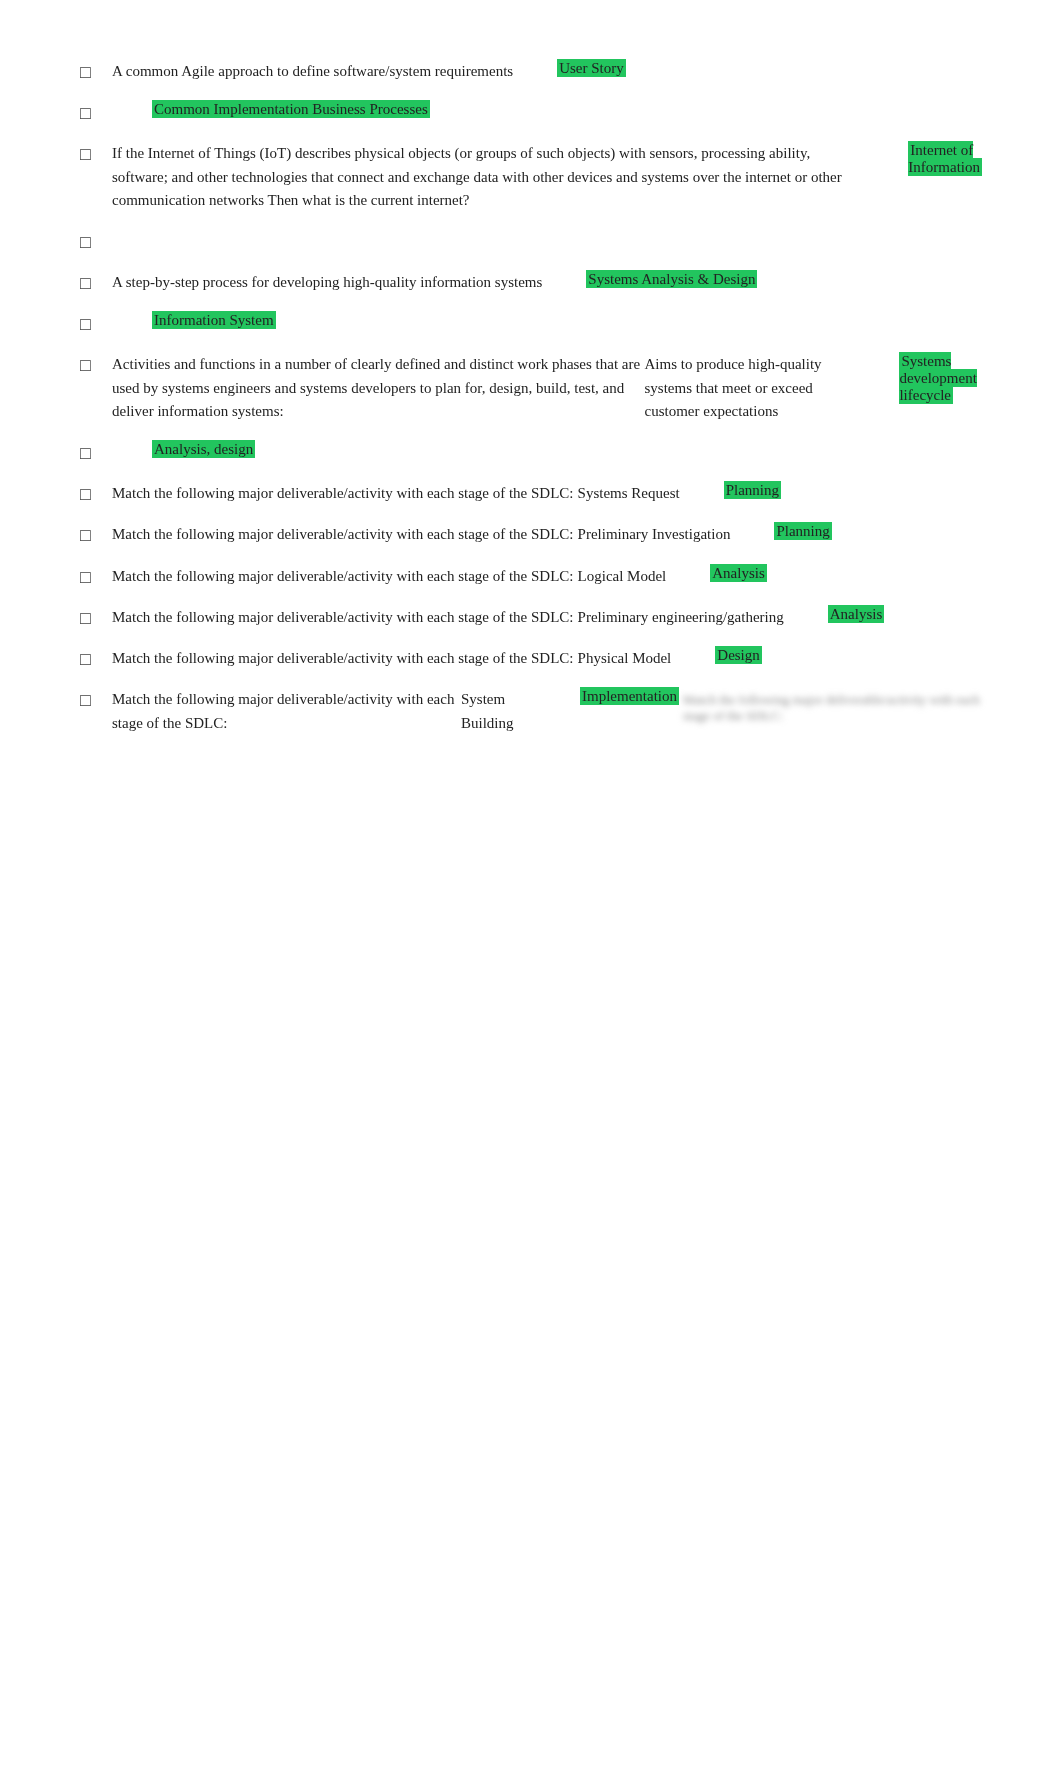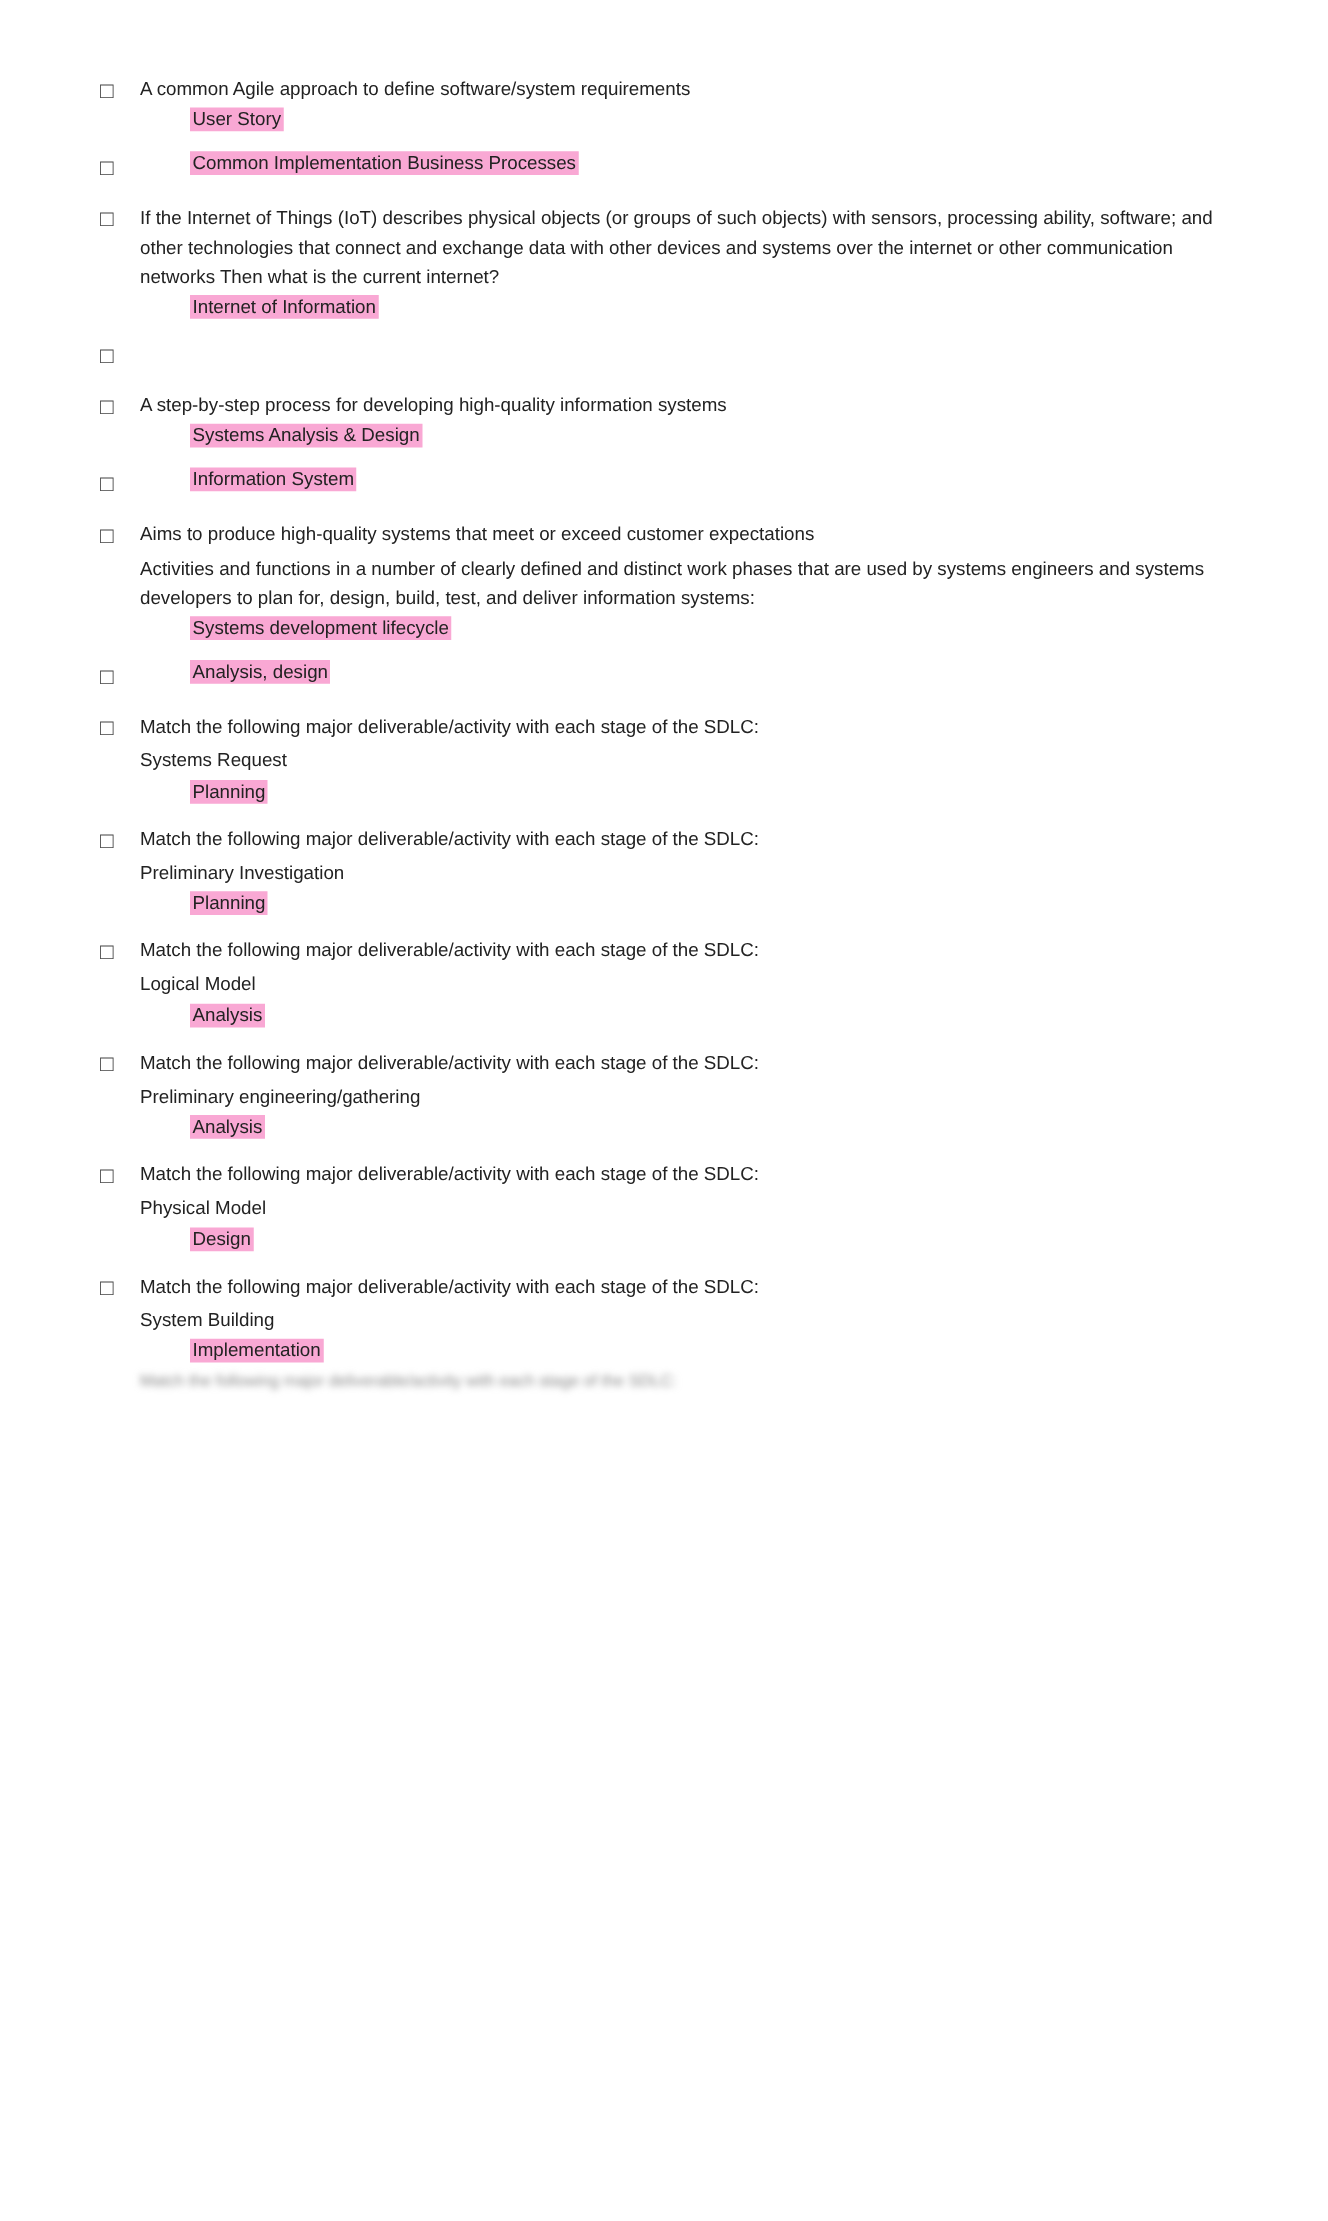--- a/index.html
+++ b/index.html
@@ -33,31 +33,32 @@
 
     .bullet {
       min-width: 18px;
       font-size: 18px;
       margin-top: 2px;
       color: #444;
     }
 
     .item-content {
       display: flex;
-      flex-direction: column;
+      flex-direction: row;
       gap: 4px;
       flex: 1;
+      font-family: Liberation Serif, serif;
     }
 
     .item-text {
       line-height: 1.55;
     }
 
     .highlighted {
-      background-color: #f9a8d4;
+      background-color: #22c55e;
       padding: 1px 2px;
     }
 
     .answer-line {
       padding-left: 40px;
     }
 
     .blurred-text {
       filter: blur(3px);
       color: #888;
@@ -120,22 +121,22 @@
     <div class="item-content">
       <div class="answer-line">
         <span class="highlighted">Information System</span>
       </div>
     </div>
   </div>
 
   <div class="list-item">
     <span class="bullet">□</span>
     <div class="item-content">
+      <span class="item-text">Activities and functions in a number of clearly defined and distinct work phases that are used by systems engineers and systems developers to plan for, design, build, test, and deliver information systems:</span>
       <span class="item-text">Aims to produce high-quality systems that meet or exceed customer expectations</span>
-      <span class="item-text">Activities and functions in a number of clearly defined and distinct work phases that are used by systems engineers and systems developers to plan for, design, build, test, and deliver information systems:</span>
       <div class="answer-line">
         <span class="highlighted">Systems development lifecycle</span>
       </div>
     </div>
   </div>
 
   <div class="list-item">
     <span class="bullet">□</span>
     <div class="item-content">
       <div class="answer-line">

